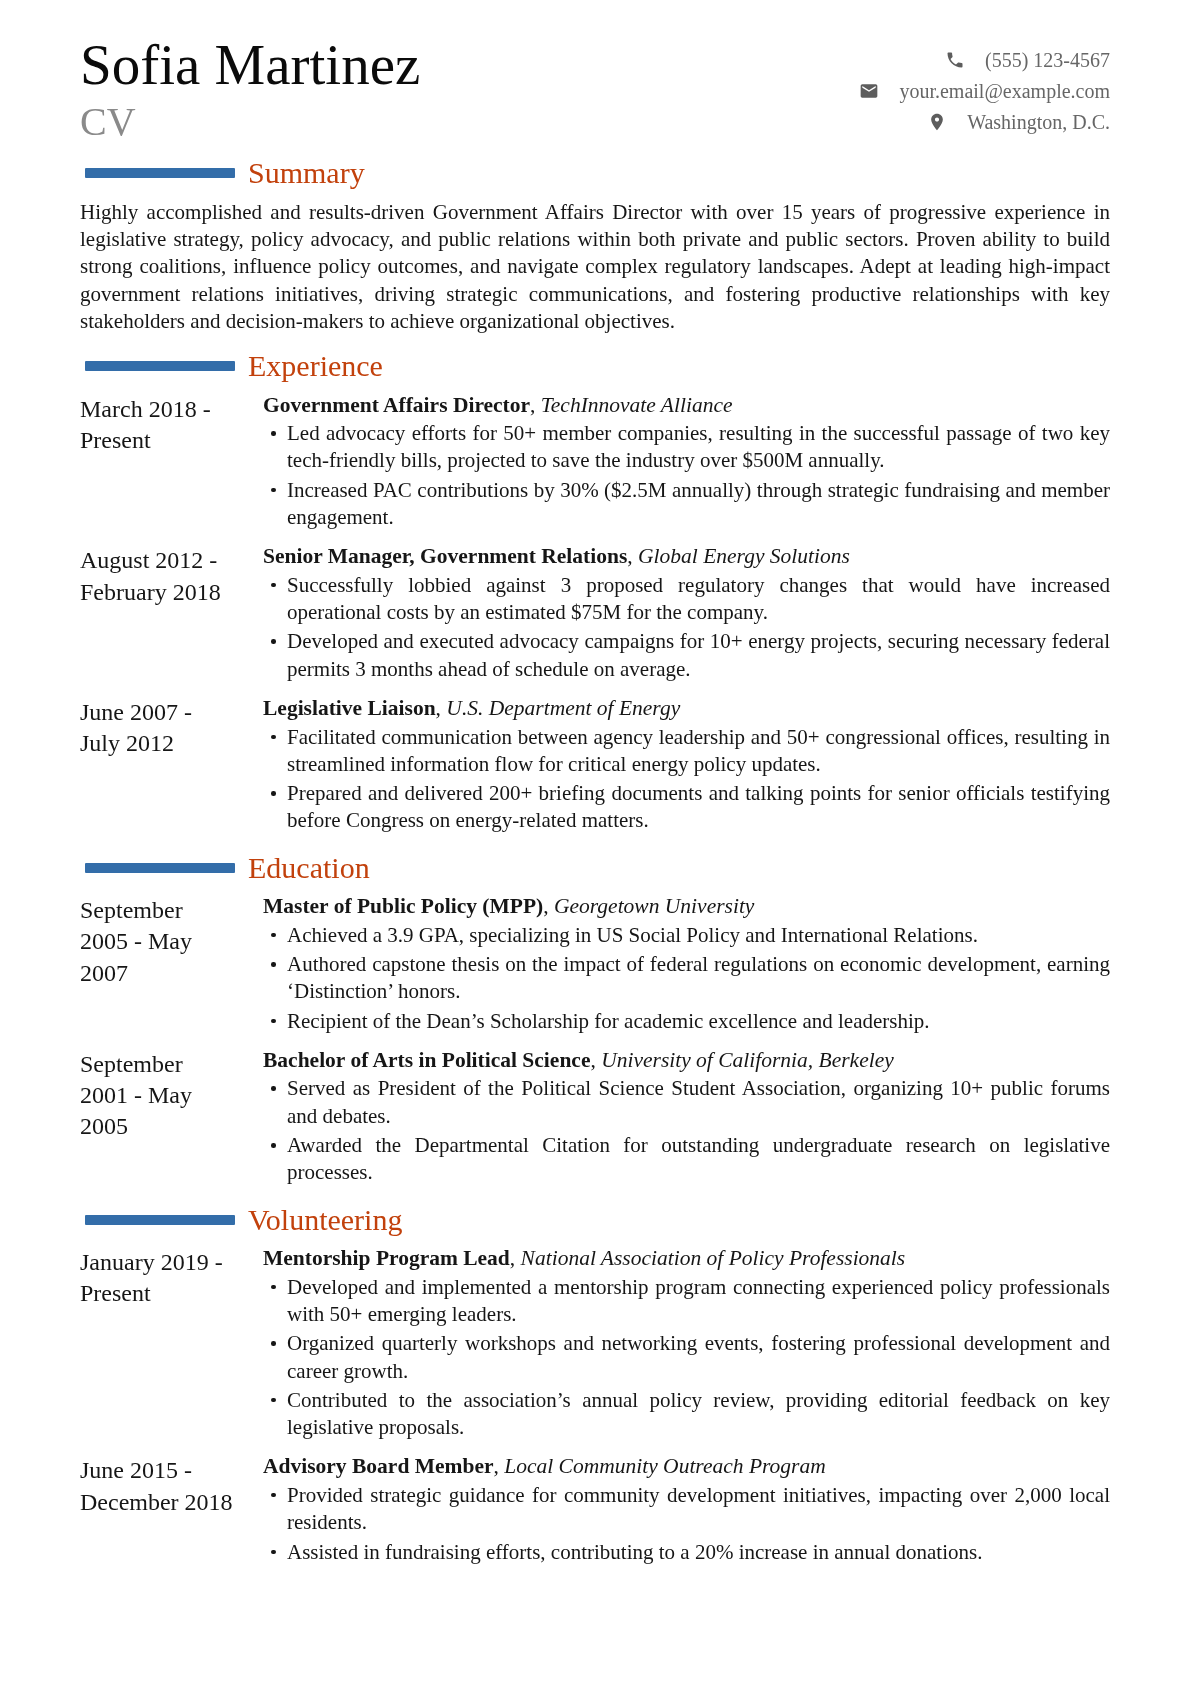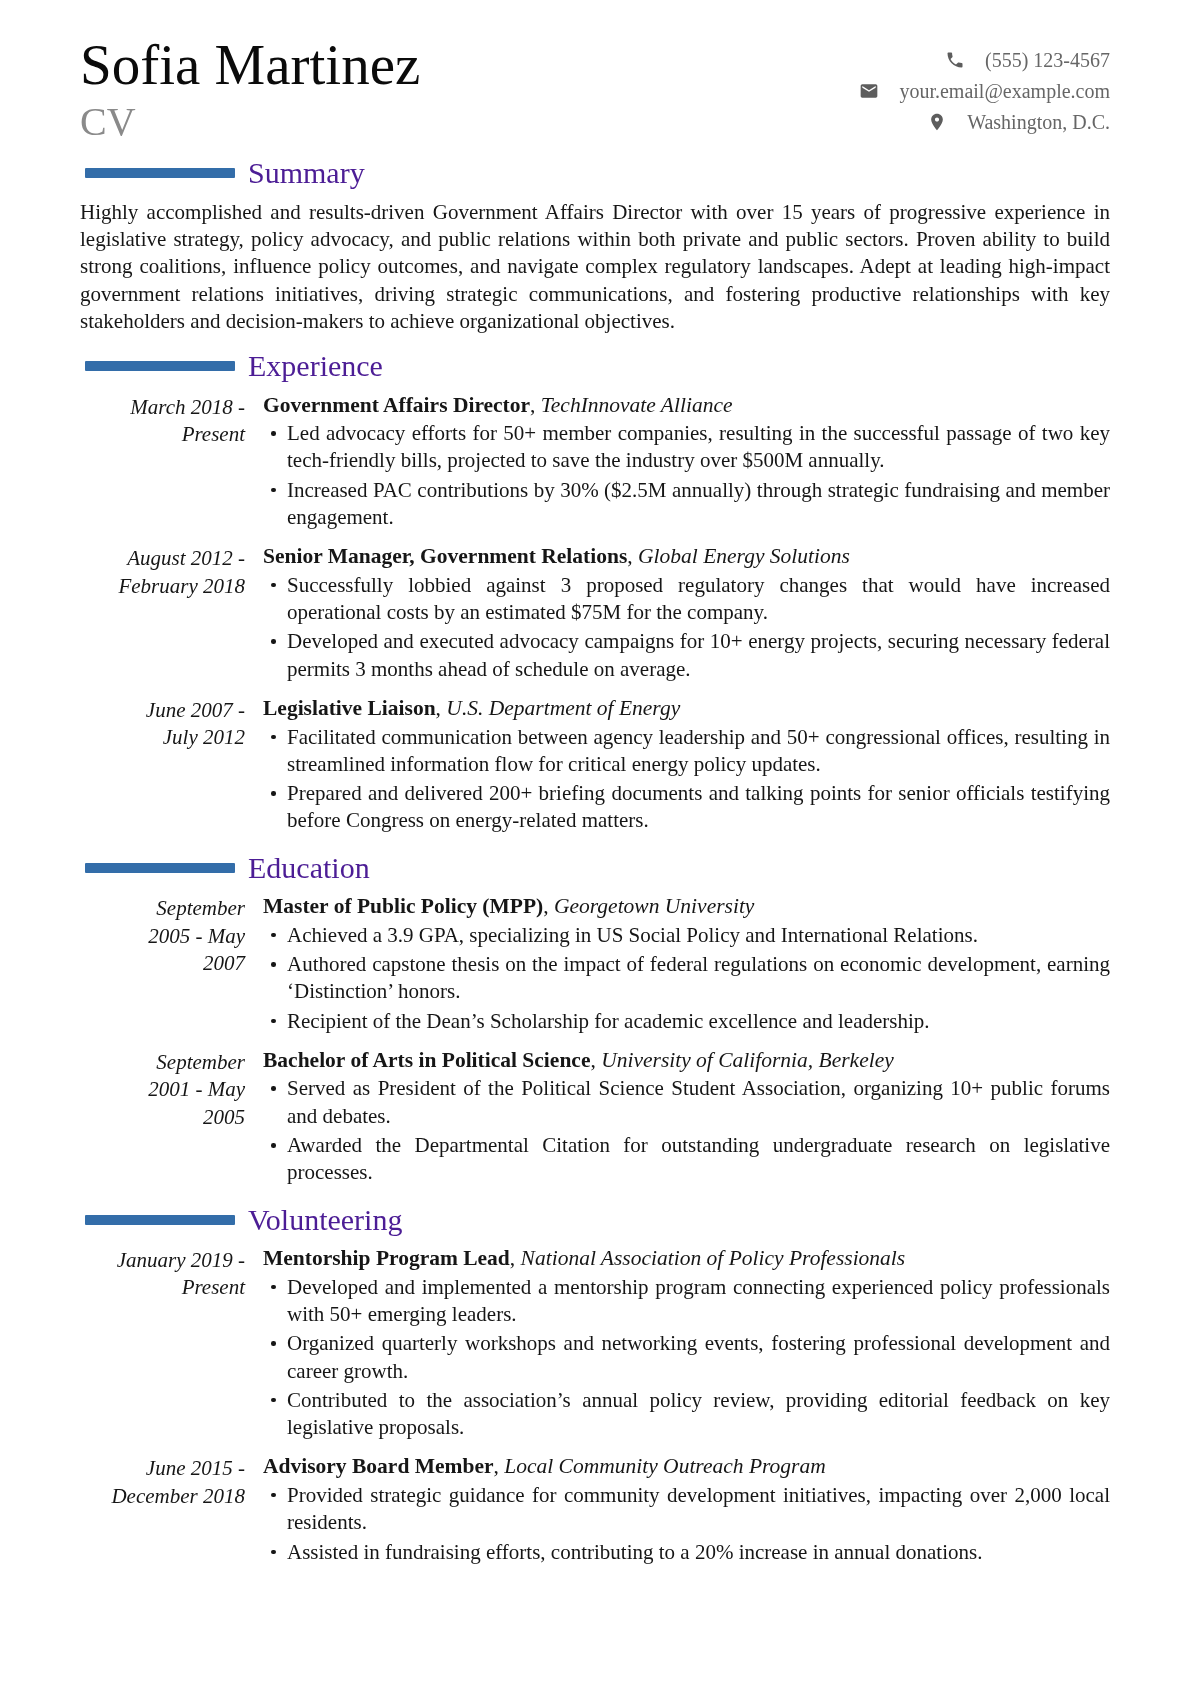--- a/index.html
+++ b/index.html
@@ -14,28 +14,28 @@
   .person-name { font-size: 57px; font-weight: 400; margin: 0; line-height: 1.02; color: #0b0b0b; }
   .cv-label { font-size: 40px; color: #8a8a8a; line-height: 1; margin-top: 8px; }
   .contact-block { display: flex; flex-direction: column; align-items: flex-end; gap: 7px; margin-top: 12px; font-size: 20px; color: #666666; }
   .contact-row { display: flex; align-items: center; gap: 20px; line-height: 1.2; }
   .contact-icon { display: inline-flex; }
   .contact-icon svg { width: 20px; height: 20px; fill: #5d5d5d; display: block; }
 
   
   .section-header { display: flex; align-items: center; margin: 14px 0 8px 0; }
   .accent-bar { width: 150px; height: 10px; background: #336DA9; margin-left: 5px; margin-right: 13px; flex: none; border-radius: 1px; }
-  .section-title { font-size: 30px; font-weight: 400; color: #4c1d95; margin: 0; line-height: 1.15; }
+  .section-title { font-size: 30px; font-weight: 400; color: #c2410c; margin: 0; line-height: 1.15; }
 
   
   .summary-text { margin: 2px 0 0 0; font-size: 21px; line-height: 1.3; text-align: justify; }
 
   
   .entry { display: grid; grid-template-columns: 165px 1fr; column-gap: 18px; margin-bottom: 10px; }
-  .entry-date { text-align: right; font-size: 21px; line-height: 1.3; white-space: pre-line; padding-top: 2px; font-style: italic; }
+  .entry-date { font-size: 24px; line-height: 1.3; white-space: pre-line; padding-top: 2px; }
   .entry-heading { font-size: 21.5px; line-height: 1.28; }
   .entry-title { font-weight: 700; }
   .entry-org { font-style: italic; }
   .entry-bullets { list-style: none; margin: 1px 0 0 0; padding: 0; }
   .entry-bullet { position: relative; padding-left: 24px; font-size: 21px; line-height: 1.3; text-align: justify; margin-bottom: 2px; }
   .entry-bullet::before { content: ""; position: absolute; left: 8px; top: 11px; width: 4.5px; height: 4.5px; border-radius: 50%; background: #161616; }
 </style>
 </head>
 <body>
 

